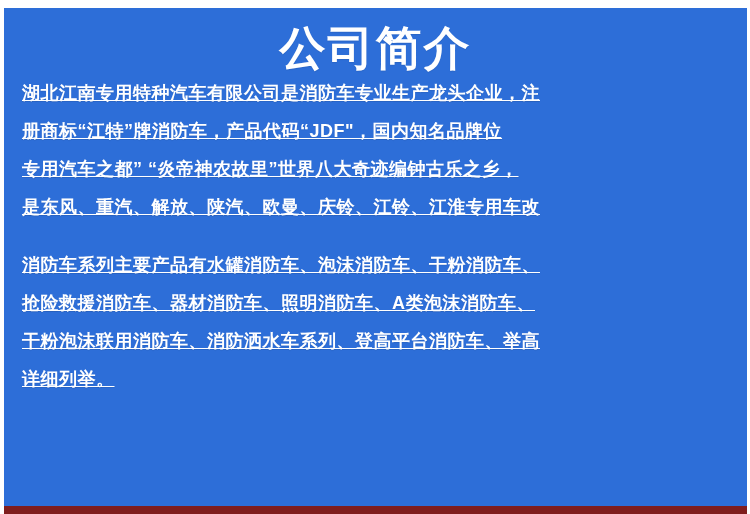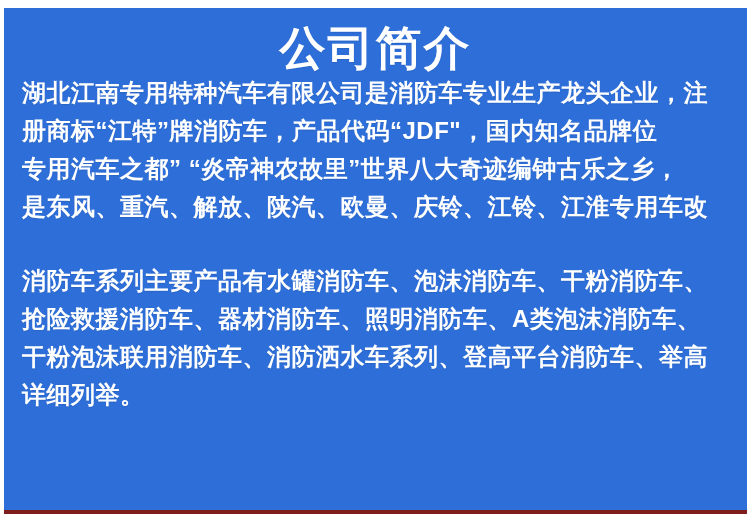--- a/index.html
+++ b/index.html
@@ -13,43 +13,44 @@
   }
   .panel {
     position: absolute;
     left: 4px;
     top: 8px;
     width: 743px;
     height: 506px;
     background: #2d6ed8;
     color: #ffffff;
     box-sizing: border-box;
-    border-bottom: 4px solid #7f1d1d;
+    border-bottom: 8px solid #7f1d1d;
   }
   .title {
     margin: 0;
     padding-top: 14px;
     text-align: center;
     font-size: 46px;
     line-height: 52px;
     font-weight: bold;
     letter-spacing: 2px;
     text-shadow: 0 1px 1px rgba(0,0,0,0.08);
   }
   .para {
     margin: 0;
     padding: 0 18px;
-    font-size: 24px;
+    font-size: 18px;
     line-height: 38px;
     font-weight: bold;
     letter-spacing: 0.5px;
     text-shadow: 0 1px 1px rgba(0,0,0,0.08);
+    text-decoration: underline;
   }
   .para-1 { margin-top: 0; }
-  .para-2 { margin-top: 36px; }
+  .para-2 { margin-top: 20px; }
   .line { white-space: nowrap; }
 </style>
 </head>
 <body style="background: rgb(255, 255, 255);">
 
 <div class="panel" style="background: rgb(45, 110, 216); color: rgb(255, 255, 255);">
   <h1 class="title">公司简介</h1>
 
   <div class="para para-1">
     <div class="line">湖北江南专用特种汽车有限公司是消防车专业生产龙头企业，注</div>

